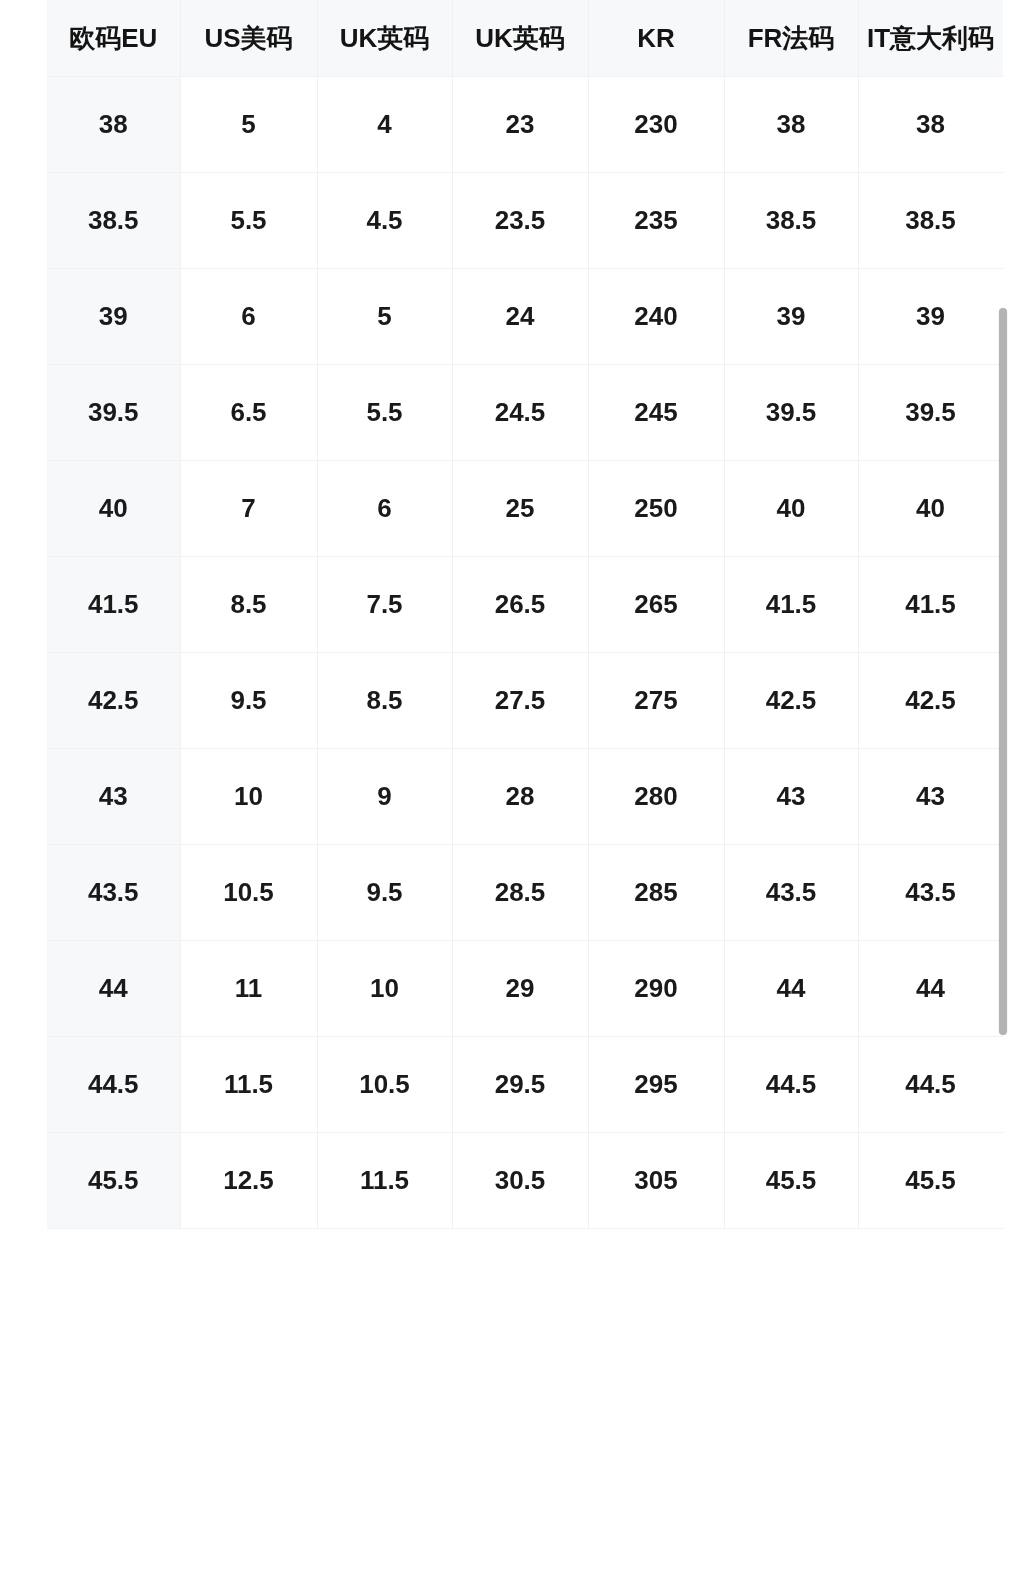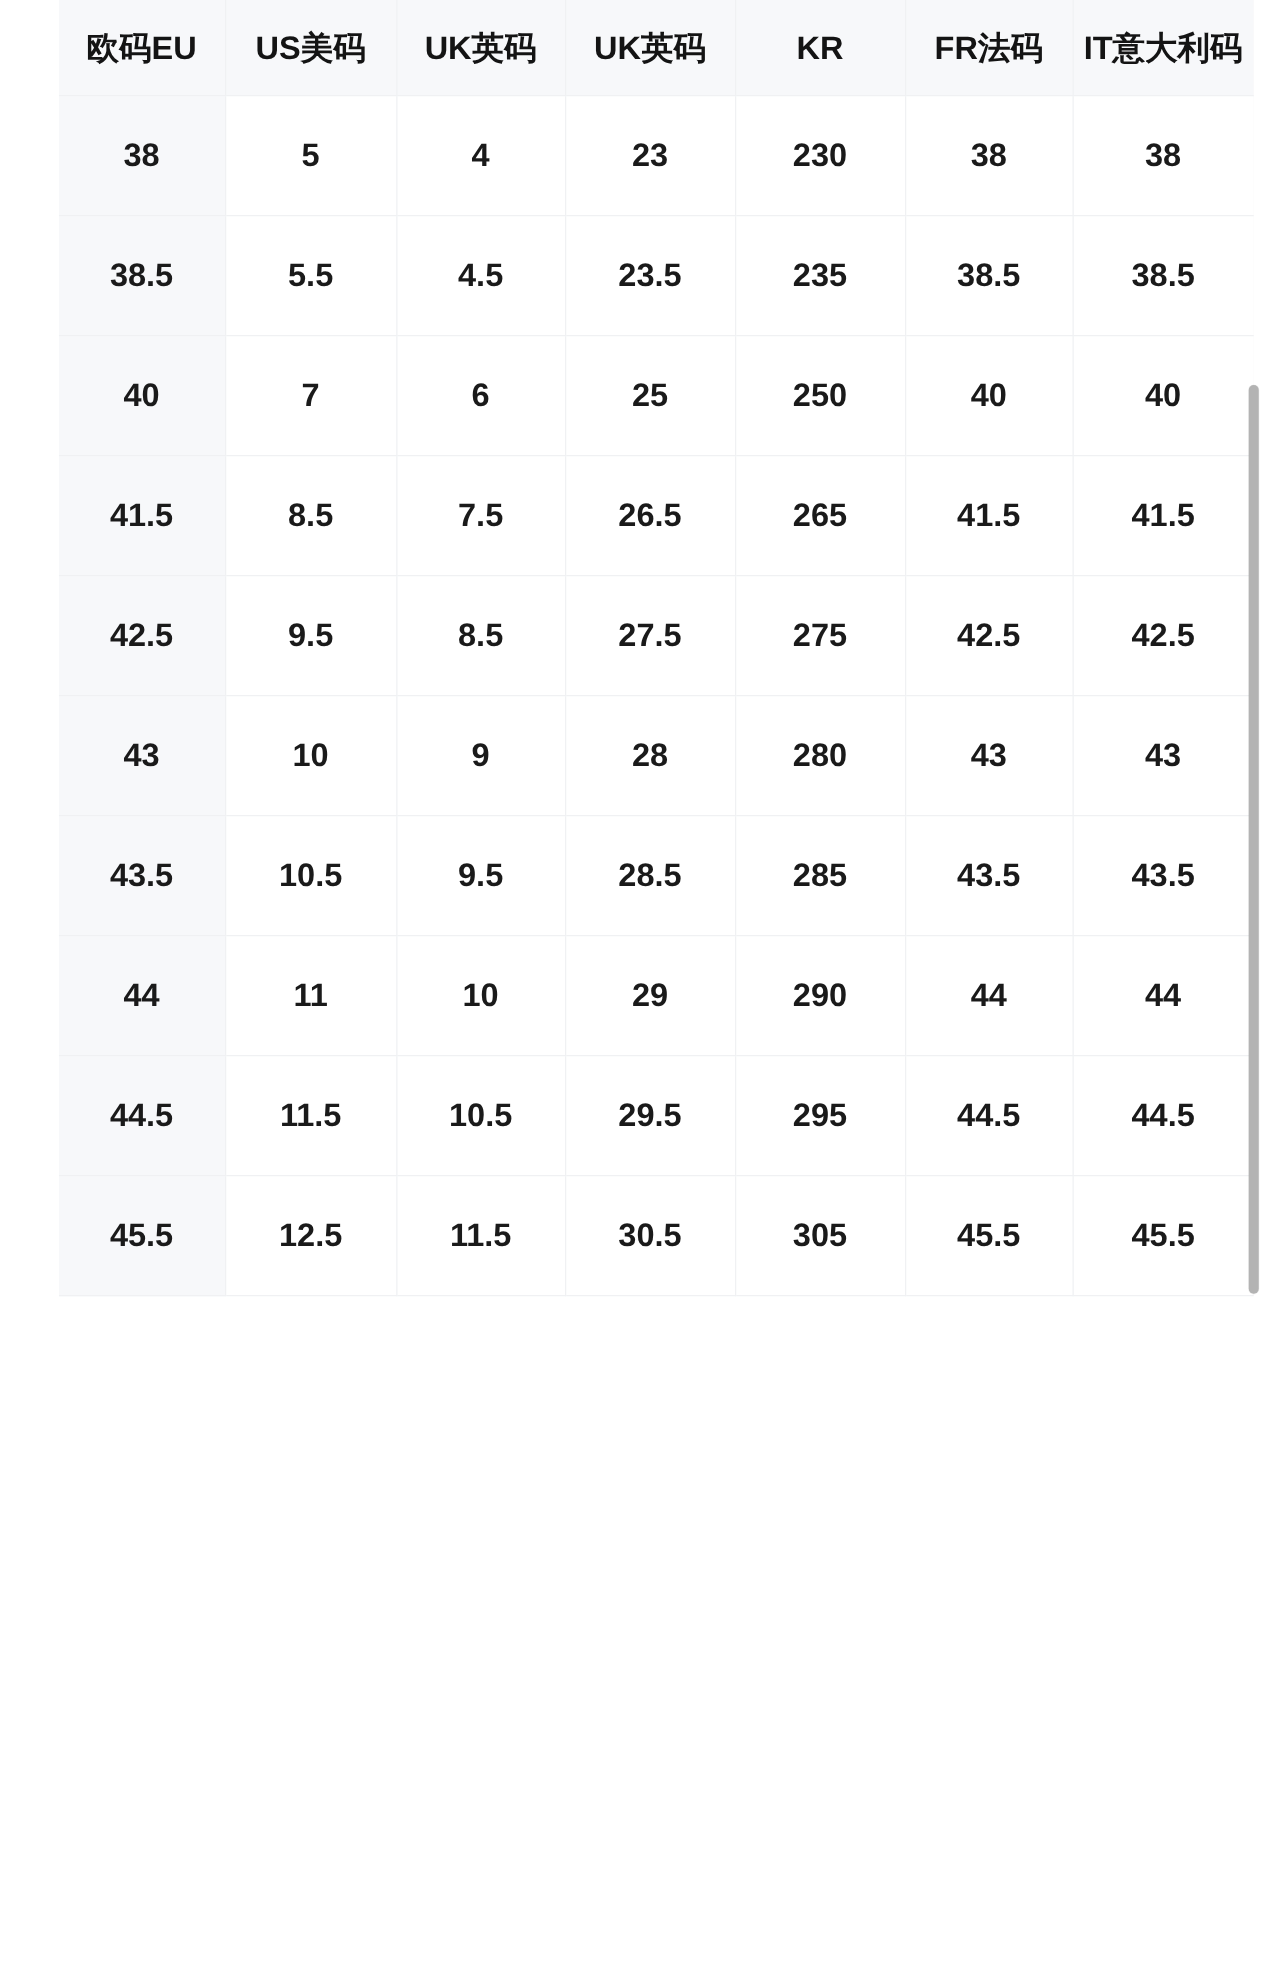--- a/index.html
+++ b/index.html
@@ -148,20 +148,38 @@
           <tr>
             <td class="first-col">38.5</td>
             <td>5.5</td>
             <td>4.5</td>
             <td>23.5</td>
             <td>235</td>
             <td>38.5</td>
             <td>38.5</td>
           </tr>
           <tr>
+            <td class="first-col">39</td>
+            <td>6</td>
+            <td>5</td>
+            <td>24</td>
+            <td>240</td>
+            <td>39</td>
+            <td>39</td>
+          </tr>
+          <tr>
+            <td class="first-col">39.5</td>
+            <td>6.5</td>
+            <td>5.5</td>
+            <td>24.5</td>
+            <td>245</td>
+            <td>39.5</td>
+            <td>39.5</td>
+          </tr>
+          <tr>
             <td class="first-col">40</td>
             <td>7</td>
             <td>6</td>
             <td>25</td>
             <td>250</td>
             <td>40</td>
             <td>40</td>
           </tr>
           <tr>
             <td class="first-col">41.5</td>

